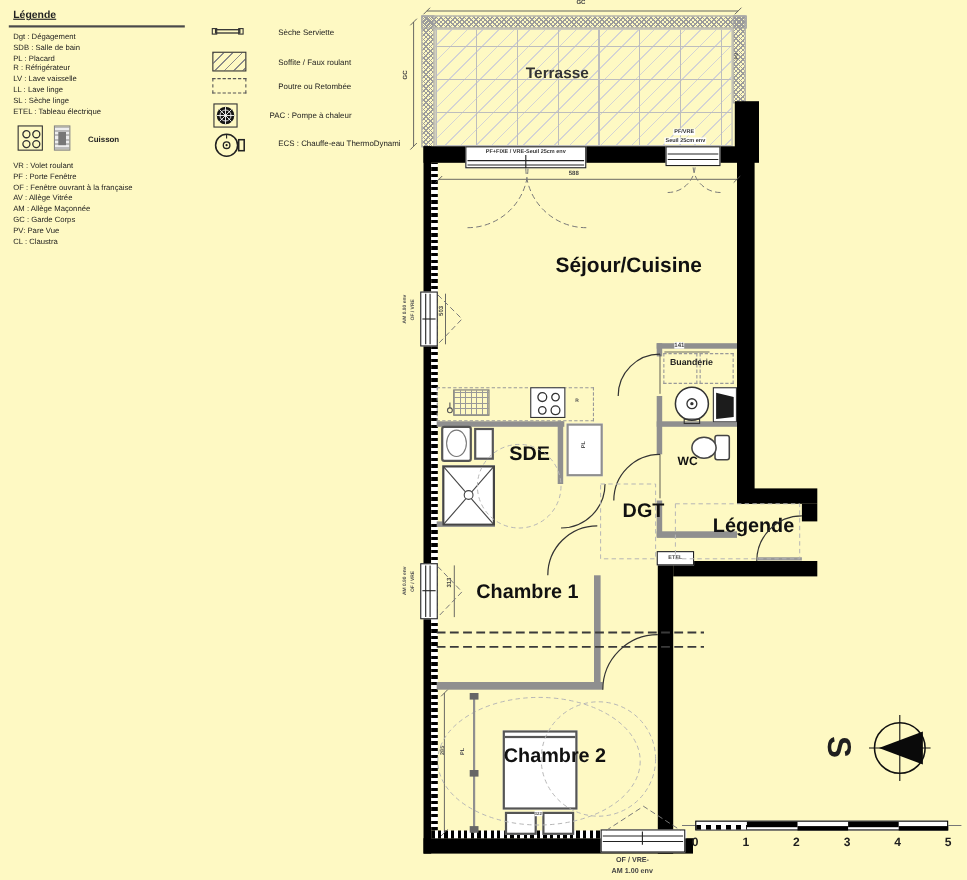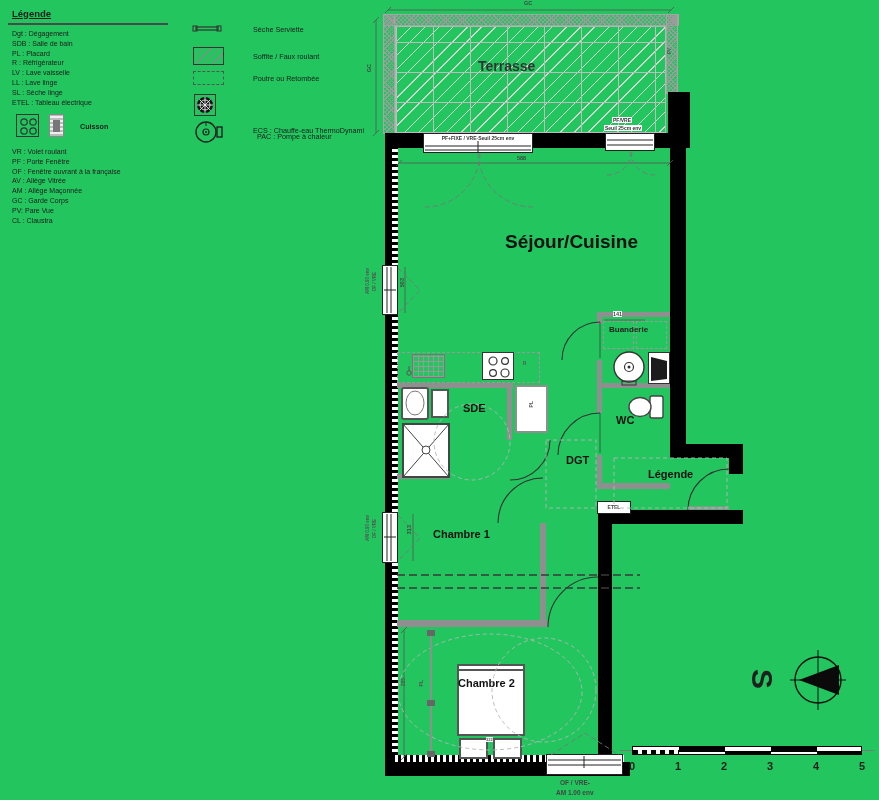--- a/index.html
+++ b/index.html
@@ -1,20 +1,20 @@
 <!DOCTYPE html>
 <html><head>
 <meta charset="utf-8">
 <style>
   html,body{margin:0;padding:0;background:#fff;}
-  #canvas{position:relative;width:879px;height:800px;background:#22c55e;overflow:hidden;
+  #canvas{position:relative;width:879px;height:800px;background:#fef9c3;overflow:hidden;
           font-family:"Liberation Sans","DejaVu Sans",sans-serif;color:#1a1a1a;}
   .abs{position:absolute;}
   .lbl{position:absolute;white-space:nowrap;color:#1f1f1f;font-weight:bold;}
-  .room{font-size:11px;color:#111;}
+  .room{font-size:18px;color:#111;}
   .dim{font-size:5.5px;color:#444;}
   .tiny{font-size:5px;color:#333;}
   .vtext{writing-mode:vertical-rl;transform:rotate(180deg);}
   .wall{position:absolute;background:#000;}
   .pwall{position:absolute;background:#8f8f8f;}
   .chain-v{position:absolute;background:repeating-linear-gradient(0deg,#000 0 3px,#fff 3px 6px);}
   .chain-h{position:absolute;background:repeating-linear-gradient(90deg,#000 0 3px,#fff 3px 6px);}
   .band{position:absolute;background:
         repeating-linear-gradient(45deg,#9b9b9b 0 1px,transparent 1px 3px),
         repeating-linear-gradient(135deg,#9b9b9b 0 1px,transparent 1px 3px);
@@ -99,21 +99,21 @@
         <circle cx="10" cy="10" r="8" fill="#151515"></circle>
         <g stroke="#fff" stroke-width="0.8">
           <line x1="10" y1="2" x2="10" y2="18"></line>
             <line x1="2" y1="10" x2="18" y2="10"></line>
           <line x1="4.4" y1="4.4" x2="15.6" y2="15.6"></line>
             <line x1="15.6" y1="4.4" x2="4.4" y2="15.6"></line>
           <circle cx="10" cy="10" r="5" fill="none"></circle>
         </g>
       </svg>
     </div>
-    <div class="sym-label" style="left:257px;top:100px;margin-top:32px;">PAC : Pompe à chaleur</div>
+    <div class="sym-label" style="left:245px;top:100px;">PAC : Pompe à chaleur</div>
 
     <svg width="40" height="28" style="left:192px;top:118px;">
       <circle cx="14" cy="14" r="10" fill="none" stroke="#222" stroke-width="1.4"></circle>
       <circle cx="14" cy="14" r="3" fill="none" stroke="#222" stroke-width="1.2"></circle>
       <circle cx="14" cy="14" r="1" fill="#222"></circle>
       <line x1="14" y1="4" x2="14" y2="8" stroke="#222" stroke-width="1"></line>
       <rect x="25" y="9" width="5" height="10" fill="none" stroke="#222" stroke-width="1.4"></rect>
     </svg>
     <div class="sym-label" style="left:253px;top:126px;">ECS : Chauffe-eau ThermoDynami</div>
   </div>

